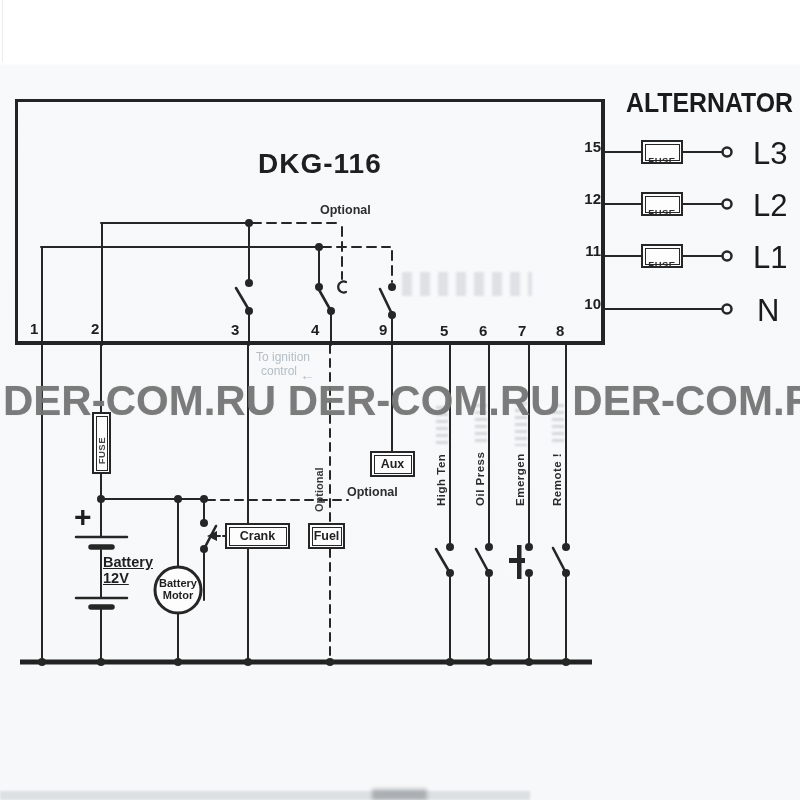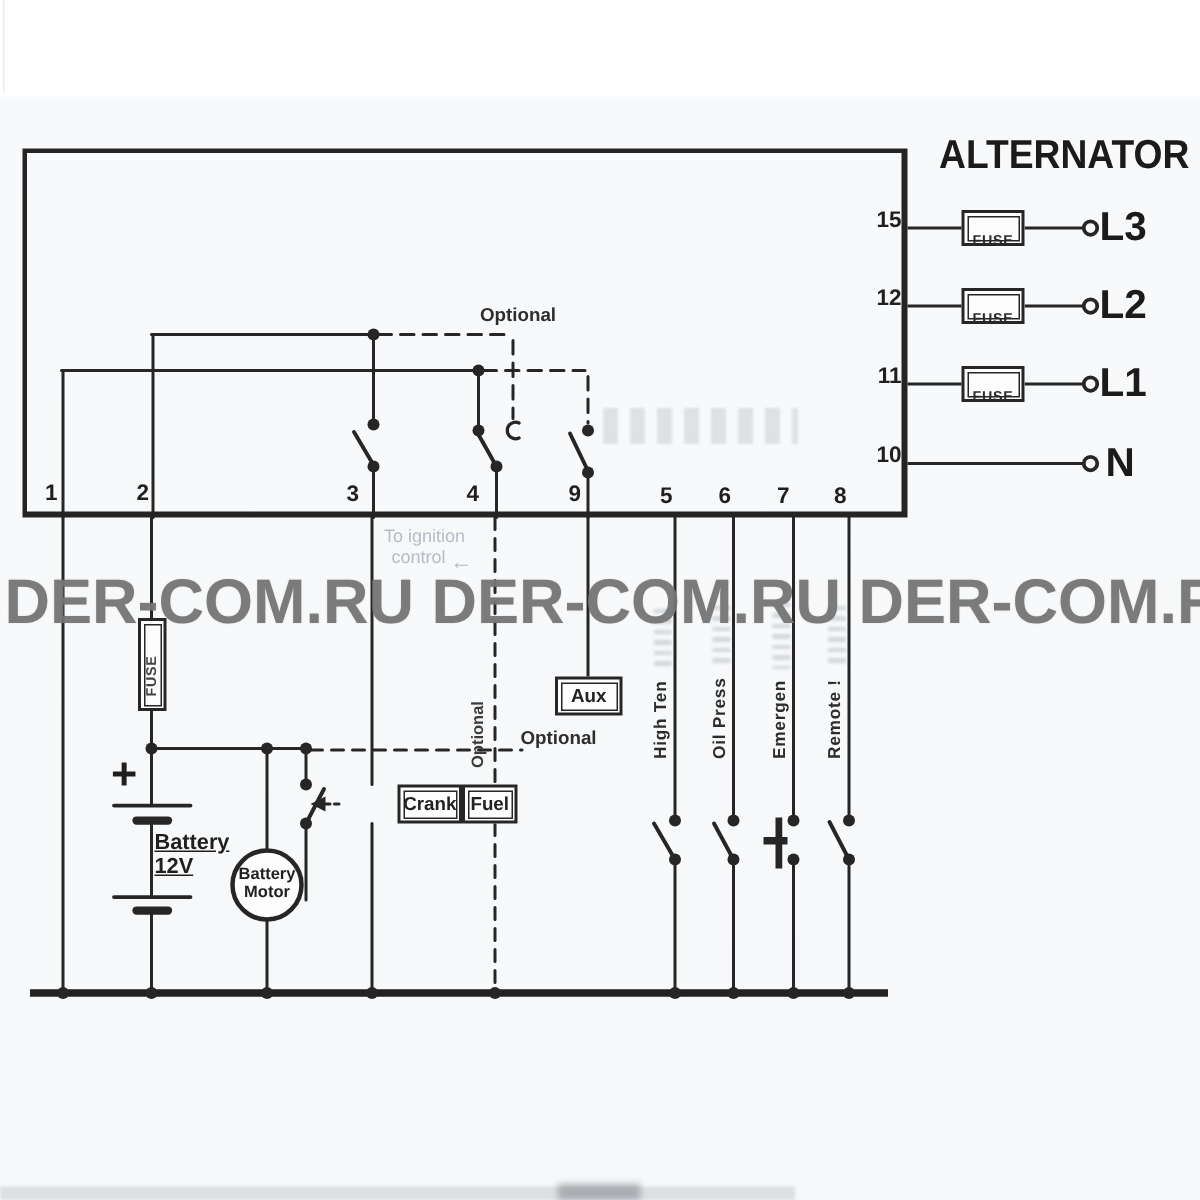--- a/index.html
+++ b/index.html
@@ -15,21 +15,21 @@
   
   .unit-box{
     left:15px;top:99px;width:590px;height:246px;
     border:3px solid #242424;border-bottom-width:4px;border-right-width:4px;
     background:transparent;
   }
   .unit-title{left:258px;top:148px;font-size:28px;font-weight:700;letter-spacing:1px;color:#1f1f1f;}
   .alt-title{left:626px;top:88px;font-size:27px;font-weight:700;letter-spacing:0px;color:#1b1b1b;transform:scaleX(.92);transform-origin:left top;white-space:nowrap;}
   .tnum{font-size:15px;font-weight:700;color:#1f1f1f;}
   .tnum-right{width:26px;text-align:right;}
-  .phase{font-size:27px;font-weight:700;color:#1b1b1b;}
+  .phase{font-size:31px;font-weight:400;color:#1b1b1b;margin-left:20px;}
   
   .dbox{border:2.5px solid #262626;background:#fdfdfd;display:flex;align-items:center;justify-content:center;padding:1.5px;}
   .dbox-in{border:1.5px solid #262626;width:100%;height:100%;display:flex;align-items:center;justify-content:center;}
   .fuse-text{font-size:9.5px;font-weight:700;letter-spacing:.5px;color:#2a2a2a;margin-top:16px;}
   .relay-text{font-size:12.5px;font-weight:700;color:#222;}
   
   .vert{writing-mode:vertical-rl;transform:rotate(180deg);white-space:nowrap;}
   .input-label{font-size:11.5px;font-weight:700;letter-spacing:.5px;color:#2c2c2c;}
   .opt-vert{font-size:11px;font-weight:700;color:#3a3a3a;}
   .small-note{font-size:12.5px;font-weight:700;color:#2e2e2e;}
@@ -184,20 +184,21 @@
       <circle cx="248" cy="662" r="4"></circle>
         <circle cx="330" cy="662" r="4"></circle>
         <circle cx="450" cy="662" r="4"></circle>
       <circle cx="489" cy="662" r="4"></circle>
         <circle cx="529" cy="662" r="4"></circle>
         <circle cx="566" cy="662" r="4"></circle>
     </g>
   </svg>
 
   <div class="abs unit-box"></div>
+  <div class="abs unit-title">DKG-116</div>
 
   <div class="abs alt-title">ALTERNATOR</div>
 
   <div class="abs tnum tnum-right" style="left:575px;top:138px;">15</div>
   <div class="abs dbox" style="left:641px;top:140px;width:42px;height:24px;">
     <div class="dbox-in">
         <span class="fuse-text">FUSE</span>
       </div>
   </div>
   <div class="abs phase" style="left:733px;top:136px;">L3</div>
@@ -249,21 +250,21 @@
   <div class="abs plus" style="left:74px;top:500px;">+</div>
   <div class="abs batt-label" style="left:103px;top:555px;text-decoration:underline;">
     <span style="display:block;">Battery</span>
     <span style="display:block;">12V</span>
   </div>
   <div class="abs starter-label" style="left:155px;top:578px;width:46px;">
     <span style="display:block;">Battery</span>
     <span style="display:block;">Motor</span>
   </div>
 
-  <div class="abs dbox" style="left:225px;top:523px;width:43px;height:26px;margin-left:40px;">
+  <div class="abs dbox" style="left:225px;top:523px;width:65px;height:26px;">
     <div class="dbox-in">
         <span class="relay-text">Crank</span>
       </div>
   </div>
   <div class="abs dbox" style="left:308px;top:523px;width:37px;height:26px;">
     <div class="dbox-in">
         <span class="relay-text">Fuel</span>
       </div>
   </div>
   <div class="abs dbox" style="left:370px;top:451px;width:45px;height:26px;">

